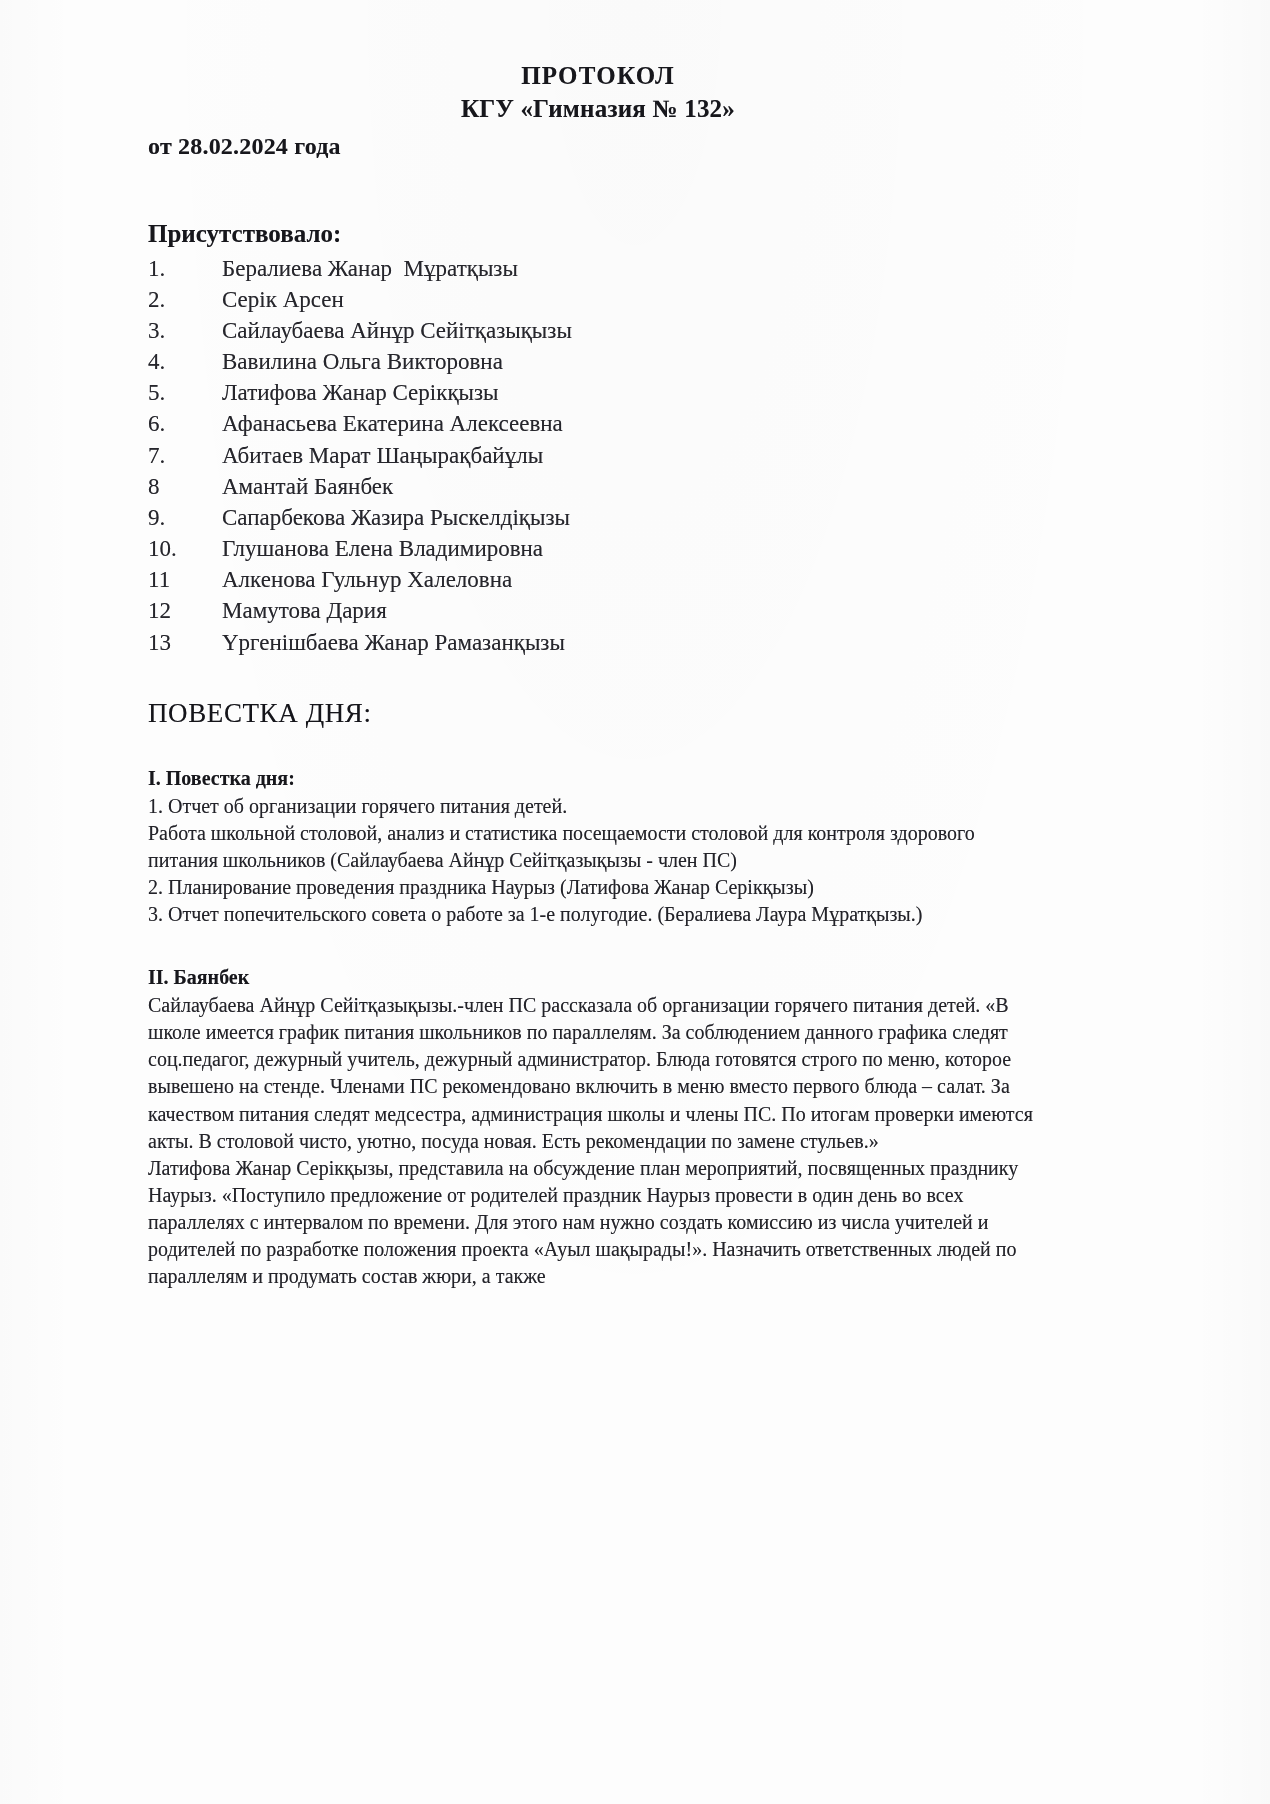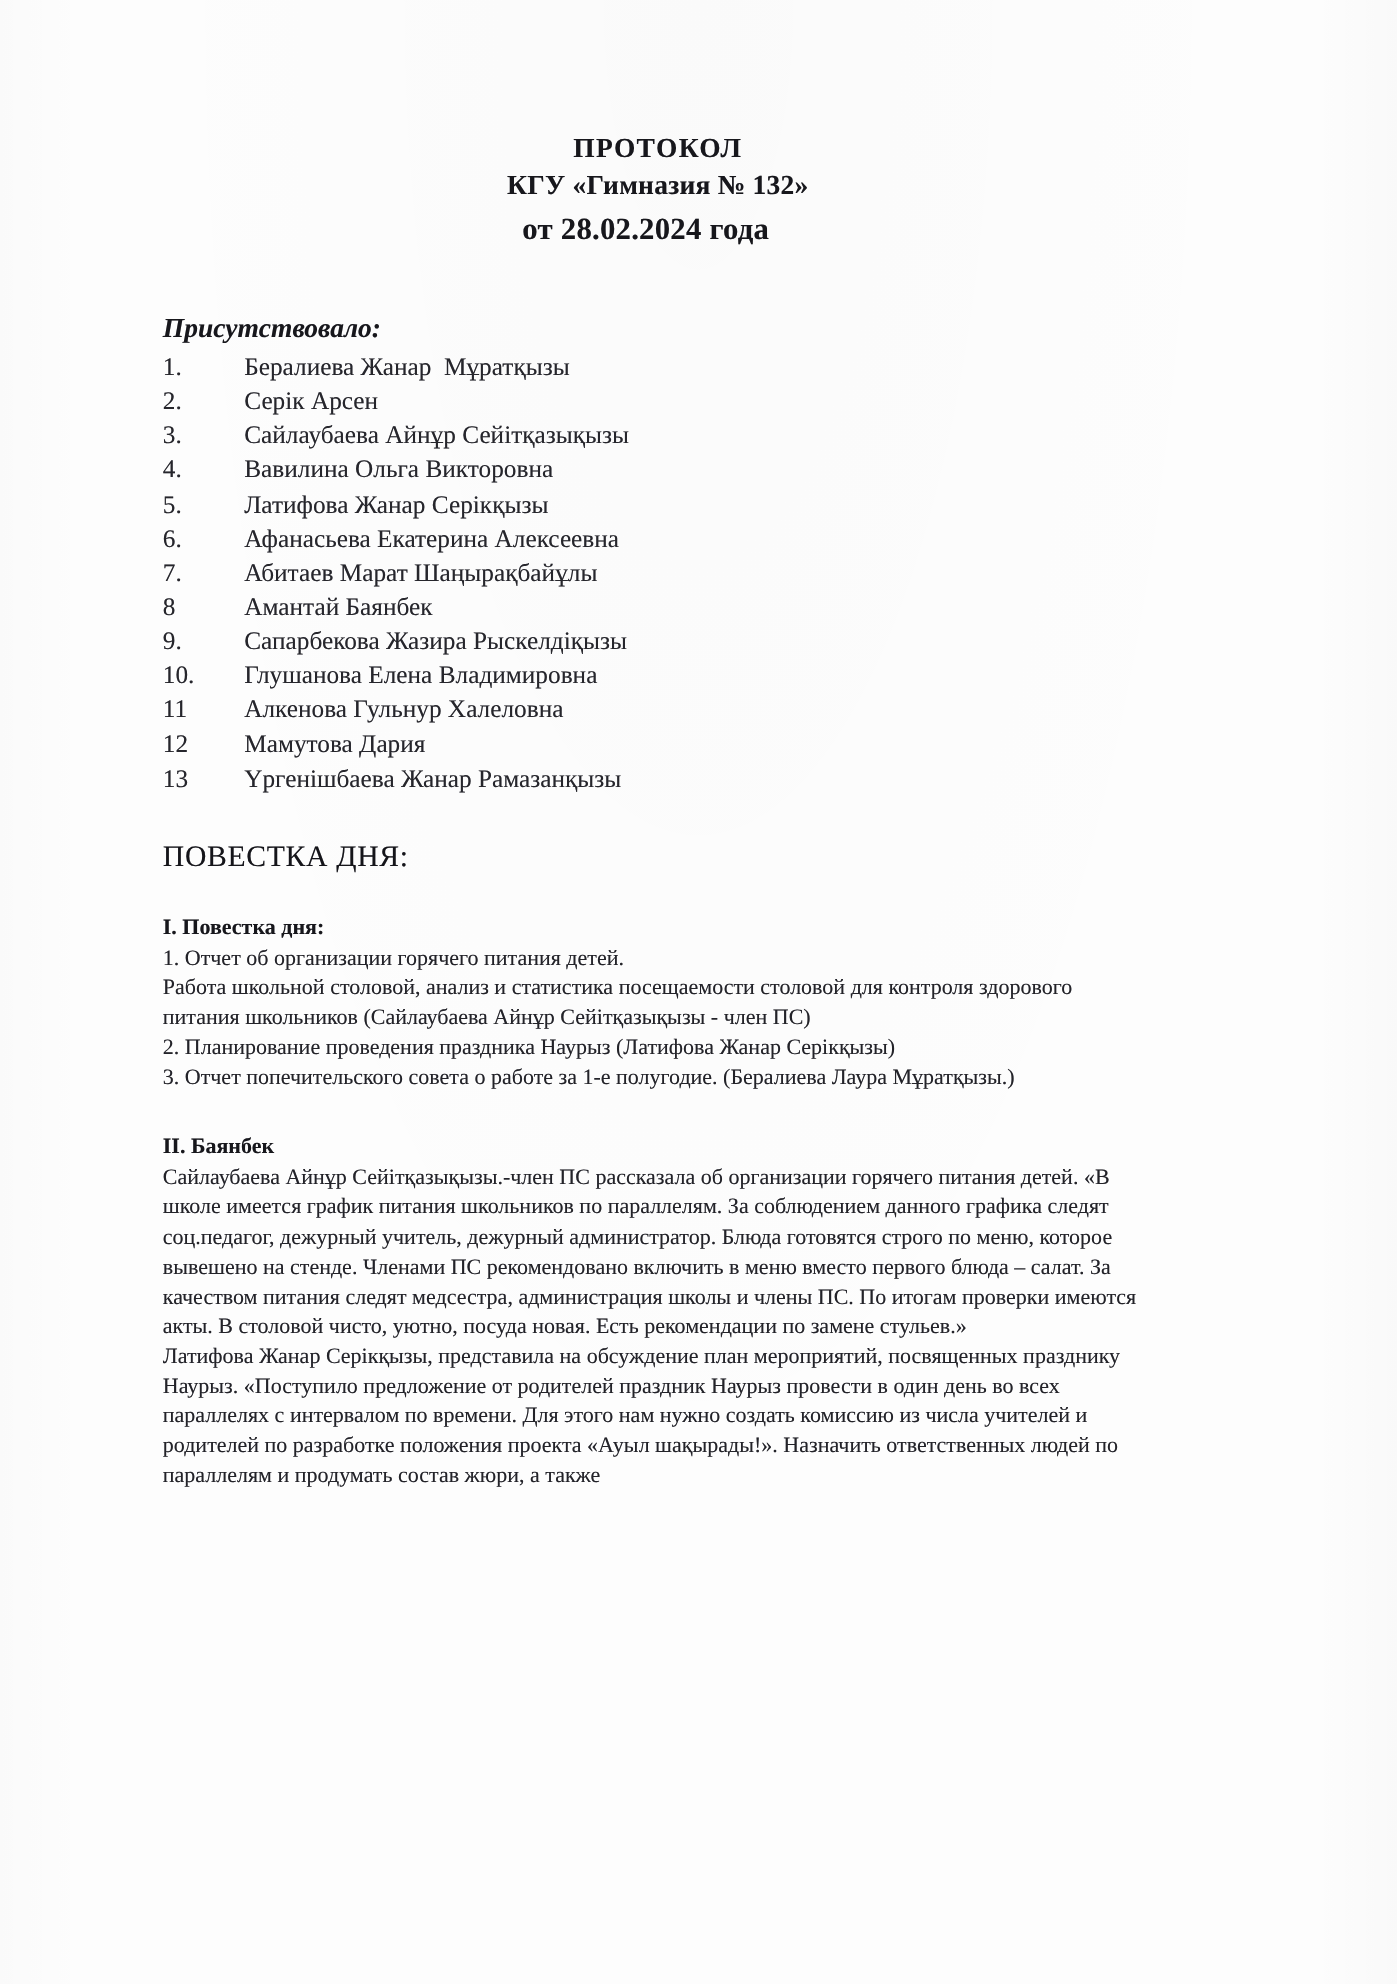--- a/index.html
+++ b/index.html
@@ -30,58 +30,57 @@
 
   .content {
     position: absolute;
     left: 148px;
     top: 0;
     width: 900px;
   }
 
   
   .title-block {
-    margin-top: 120px;
+    margin-top: 60px;
     text-align: center;
     font-weight: bold;
     font-size: 25px;
     line-height: 1.30;
     letter-spacing: 0.2px;
     color: #17171c;
   }
   .title-main {
     display: block;
     letter-spacing: 1.2px;
   }
   .title-sub {
     display: block;
   }
   .title-org {
     display: block;
   }
   .title-date {
     display: block;
-    text-align: center;
+    text-align: left;
     margin-top: 6px;
     padding-right: 22px;
     font-weight: bold;
-    font-size: 28px;
+    font-size: 24px;
   }
 
   
   .attendees-wrap {
     margin-top: 56px;
   }
   .attendees-heading {
     font-weight: bold;
     font-size: 25px;
     line-height: 1.30;
     margin-bottom: 2px;
     color: #17171c;
-    font-style: italic;
   }
   .attendee-row {
     display: flex;
     font-size: 23px;
     line-height: 1.355;
     color: #26262c;
   }
   .attendee-num {
     width: 74px;
     flex: 0 0 74px;

